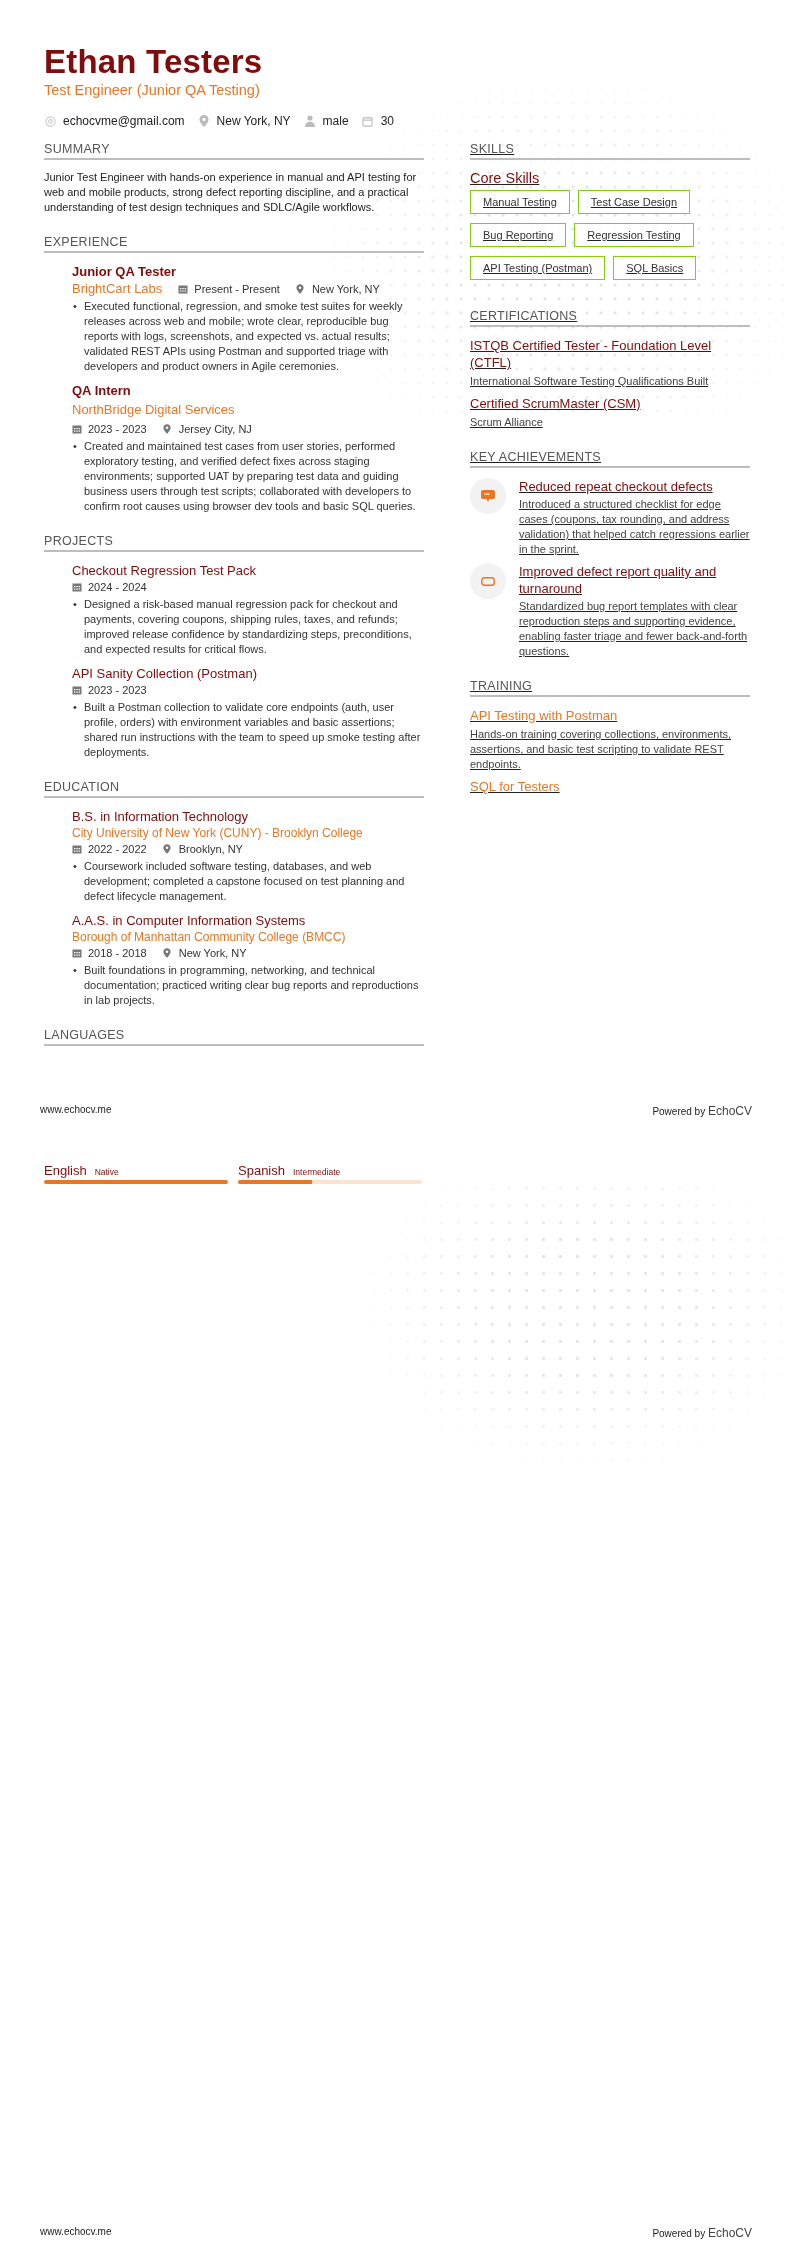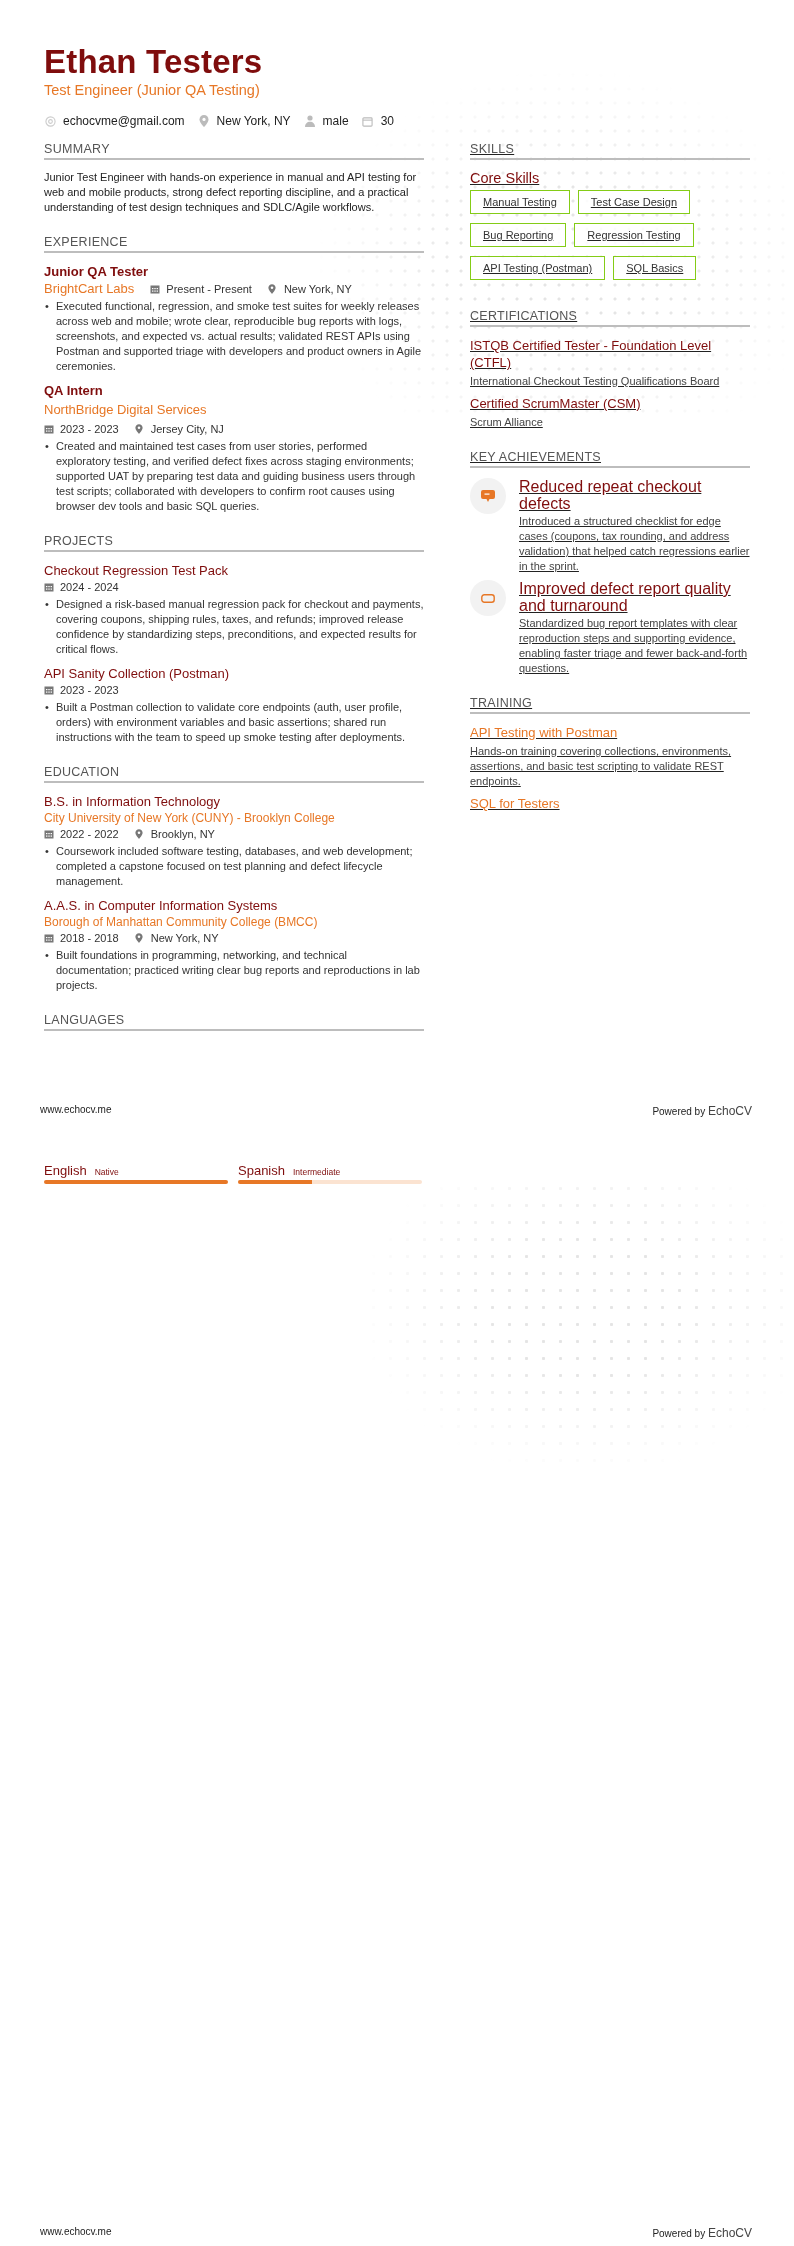--- a/index.html
+++ b/index.html
@@ -32,32 +32,32 @@
 
   .item-title { font-size: 13px; color: #7f0d0d; line-height: 17px; }
   .item-title.bold { font-weight: 700; }
   .org { font-size: 13px; color: #e77726; line-height: 17px; }
   .meta-row { display: flex; align-items: flex-end; font-size: 11px; color: #333; line-height: 16px; }
   .meta { display: inline-flex; align-items: center; margin-right: 16px; }
   .meta .ic { width: 10px; height: 10px; margin-right: 6px; color: #777; display: inline-flex; align-items: center; }
   .bullets { list-style: none; margin-top: 2px; }
   .bullets li { position: relative; padding-left: 12px; font-size: 11px; line-height: 15px; color: #333; }
   .bullets li::before { content: "•"; position: absolute; left: 1px; top: 0; color: #333; }
-  .entry { margin-bottom: 8px; }
+  .entry { margin-bottom: 8px; margin-left: 28px; }
 
   .skill-cat { font-size: 14.5px; color: #7f0d0d; margin-bottom: 4px; }
   .chips { display: flex; flex-wrap: wrap; width: 260px; }
   .chip { border: 1px solid #84cc16; padding: 4px 12px; font-size: 11px; color: #333; margin: 0 8px 9px 0; background: rgba(255,255,255,0.85); line-height: 14px; }
 
   .cert-title { font-size: 13px; color: #7f0d0d; line-height: 17px; }
   .cert-org { font-size: 11px; color: #444; line-height: 15px; margin: 3px 0 6px; }
 
   .ach { display: flex; margin-bottom: 6px; }
   .ach-ic { width: 36px; height: 36px; border-radius: 50%; background: #f2f2f2; flex: none; display: flex; align-items: center; justify-content: center; margin-right: 13px; }
-  .ach-title { font-size: 16px; color: #7f0d0d; line-height: 17px; }
+  .ach-title { font-size: 13px; color: #7f0d0d; line-height: 17px; }
   .ach-desc { font-size: 11px; color: #444; line-height: 15px; margin-top: 2px; }
 
   .train-title { font-size: 13px; color: #e77726; line-height: 17px; }
   .train-desc { font-size: 11px; color: #444; line-height: 15px; margin: 3px 0 6px; }
 
   .footer { position: absolute; left: 40px; width: 712px; display: flex; justify-content: space-between; align-items: flex-start; font-size: 10px; color: #222; }
   .footer .brand { font-size: 12px; color: #444; }
 
   .langs { position: absolute; left: 44px; top: 1163px; display: flex; }
   .lang { width: 184px; margin-right: 10px; }
@@ -341,21 +341,21 @@
       <span class="chip">Bug Reporting</span>
       <span class="chip">Regression Testing</span>
       <span class="chip">API Testing (Postman)</span>
       <span class="chip">SQL Basics</span>
     </div>
   </div>
 
   <div class="section">
     <div class="sec-h">CERTIFICATIONS</div>
     <div class="cert-title">ISTQB Certified Tester - Foundation Level (CTFL)</div>
-    <div class="cert-org">International Checkout Testing Qualifications Board</div>
+    <div class="cert-org">International Software Testing Qualifications Built</div>
     <div class="cert-title">Certified ScrumMaster (CSM)</div>
     <div class="cert-org">Scrum Alliance</div>
   </div>
 
   <div class="section">
     <div class="sec-h">KEY ACHIEVEMENTS</div>
     <div class="ach">
       <div class="ach-ic">
         <svg width="14" height="13" viewBox="0 0 14 13">
             <path d="M2 0h10a2 2 0 0 1 2 2v5a2 2 0 0 1-2 2H8.5L7 12 5.5 9H2a2 2 0 0 1-2-2V2a2 2 0 0 1 2-2z" fill="#e77726"></path>

